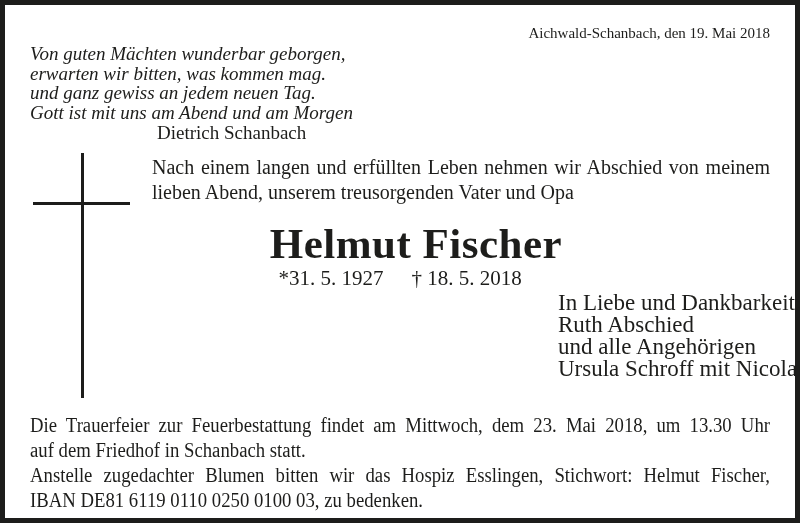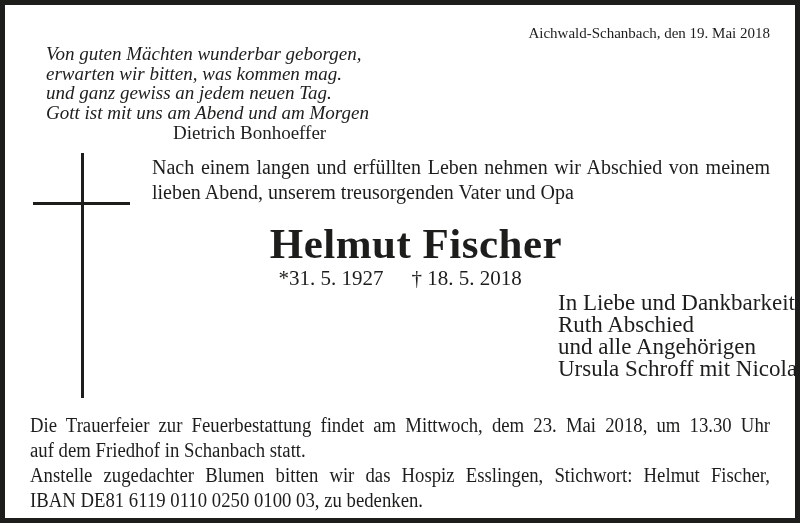--- a/index.html
+++ b/index.html
@@ -34,21 +34,20 @@
     line-height: 24px;
     white-space: nowrap;
   }
   .poem {
     position: absolute;
     left: 30px;
     top: 44px;
     font-size: 19px;
     line-height: 19.5px;
     font-style: italic;
-    margin-left: 16px;
   }
   .poem-line { white-space: nowrap; }
   .poem-attribution {
     font-style: normal;
     margin-left: 127px;
     margin-top: 1px;
     white-space: nowrap;
   }
   .cross-v {
     position: absolute;
@@ -126,21 +125,21 @@
 
   <div class="frame"></div>
 
   <div class="dateline">Aichwald-Schanbach, den 19. Mai 2018</div>
 
   <div class="poem">
     <div class="poem-line">Von guten Mächten wunderbar geborgen,</div>
     <div class="poem-line">erwarten wir bitten, was kommen mag.</div>
     <div class="poem-line">und ganz gewiss an jedem neuen Tag.</div>
     <div class="poem-line">Gott ist mit uns am Abend und am Morgen</div>
-    <div class="poem-attribution">Dietrich Bonhoeffer</div>
+    <div class="poem-attribution">Dietrich Schanbach</div>
   </div>
 
   <div>
     <span class="cross-v"></span>
     <span class="cross-h"></span>
   </div>
 
   <div class="intro">
     <div class="just">Nach einem langen und erfüllten Leben nehmen wir Abschied von meinem</div>
     <div>lieben Abend, unserem treusorgenden Vater und Opa</div>

